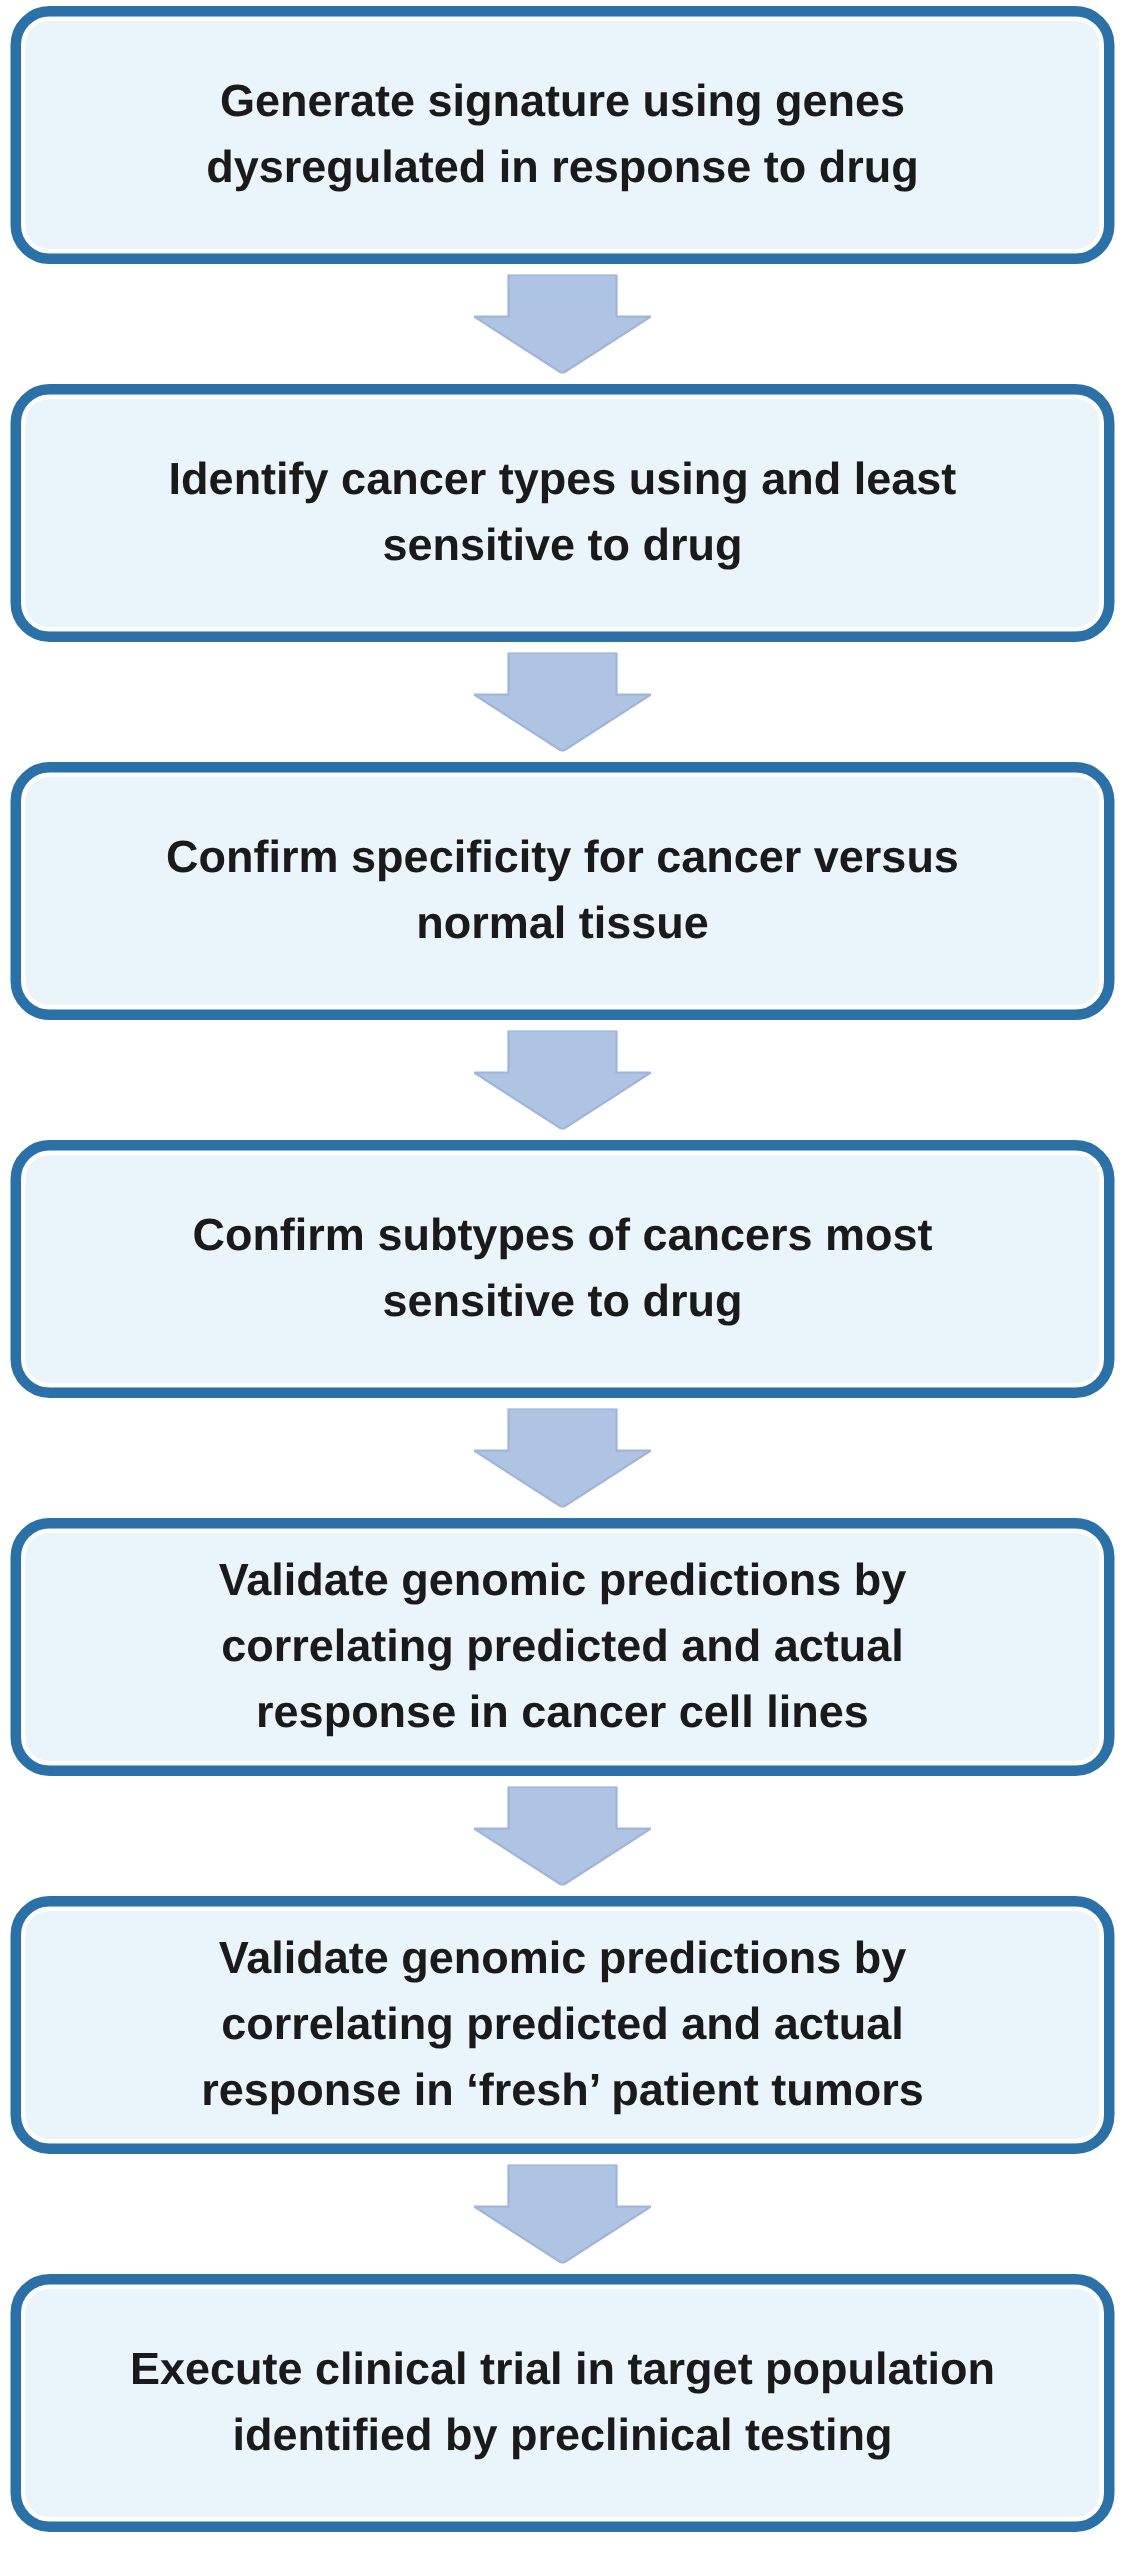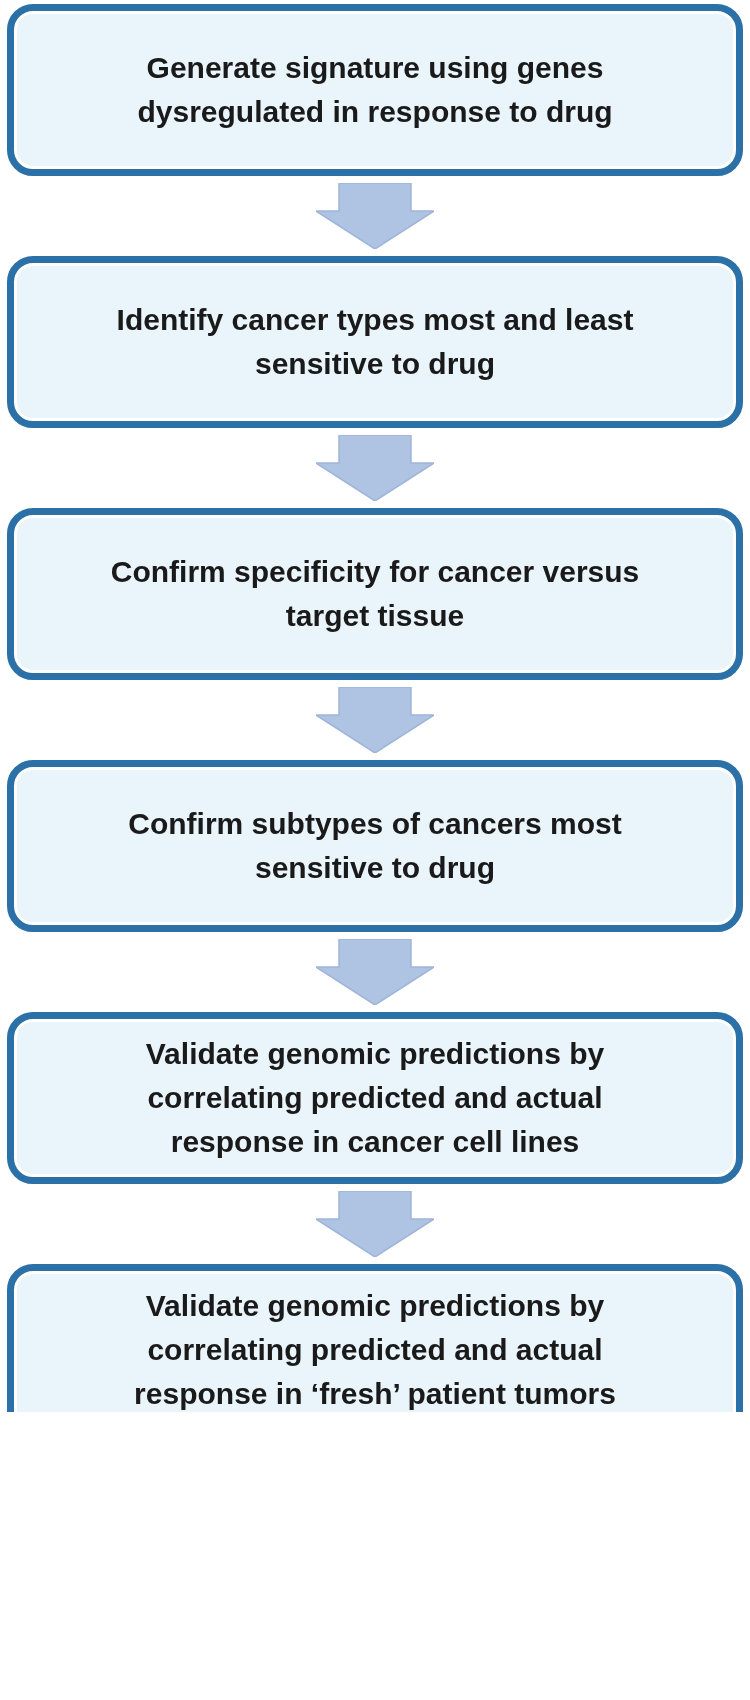--- a/index.html
+++ b/index.html
@@ -11,21 +11,21 @@
     --page-bg: #ffffff;
   }
   * { margin: 0; padding: 0; box-sizing: border-box; }
   html, body {
     width: 750px;
     background: var(--page-bg);
     font-family: "Liberation Sans", "DejaVu Sans", sans-serif;
   }
   .flowchart {
     width: 750px;
-    height: 1412px;
+    height: 1700px;
     padding-top: 4px;
     display: flex;
     flex-direction: column;
     align-items: center;
     background: var(--page-bg);
     overflow: hidden;
   }
   .flow-box {
     width: 736px;
     height: 172px;
@@ -64,31 +64,31 @@
 
   <div class="flow-box">Generate signature using genes
 dysregulated in response to drug</div>
 
   <div class="arrow-gap">
     <svg width="118" height="66" viewBox="0 0 118 66">
       <polygon points="23,0 95,0 95,28 118,28 59,66 0,28 23,28" fill="currentColor" stroke="var(--arrow-border)" stroke-width="1.5"></polygon>
     </svg>
   </div>
 
-  <div class="flow-box">Identify cancer types most and least
+  <div class="flow-box">Identify cancer types using and least
 sensitive to drug</div>
 
   <div class="arrow-gap">
     <svg width="118" height="66" viewBox="0 0 118 66">
       <polygon points="23,0 95,0 95,28 118,28 59,66 0,28 23,28" fill="currentColor" stroke="var(--arrow-border)" stroke-width="1.5"></polygon>
     </svg>
   </div>
 
   <div class="flow-box">Confirm specificity for cancer versus
-target tissue</div>
+normal tissue</div>
 
   <div class="arrow-gap">
     <svg width="118" height="66" viewBox="0 0 118 66">
       <polygon points="23,0 95,0 95,28 118,28 59,66 0,28 23,28" fill="currentColor" stroke="var(--arrow-border)" stroke-width="1.5"></polygon>
     </svg>
   </div>
 
   <div class="flow-box">Confirm subtypes of cancers most
 sensitive to drug</div>
 
@@ -111,14 +111,16 @@
   <div class="flow-box">Validate genomic predictions by
 correlating predicted and actual
 response in ‘fresh’ patient tumors</div>
 
   <div class="arrow-gap">
     <svg width="118" height="66" viewBox="0 0 118 66">
       <polygon points="23,0 95,0 95,28 118,28 59,66 0,28 23,28" fill="currentColor" stroke="var(--arrow-border)" stroke-width="1.5"></polygon>
     </svg>
   </div>
 
+  <div class="flow-box">Execute clinical trial in target population
+identified by preclinical testing</div>
 
 </div>
 
 </body></html>

